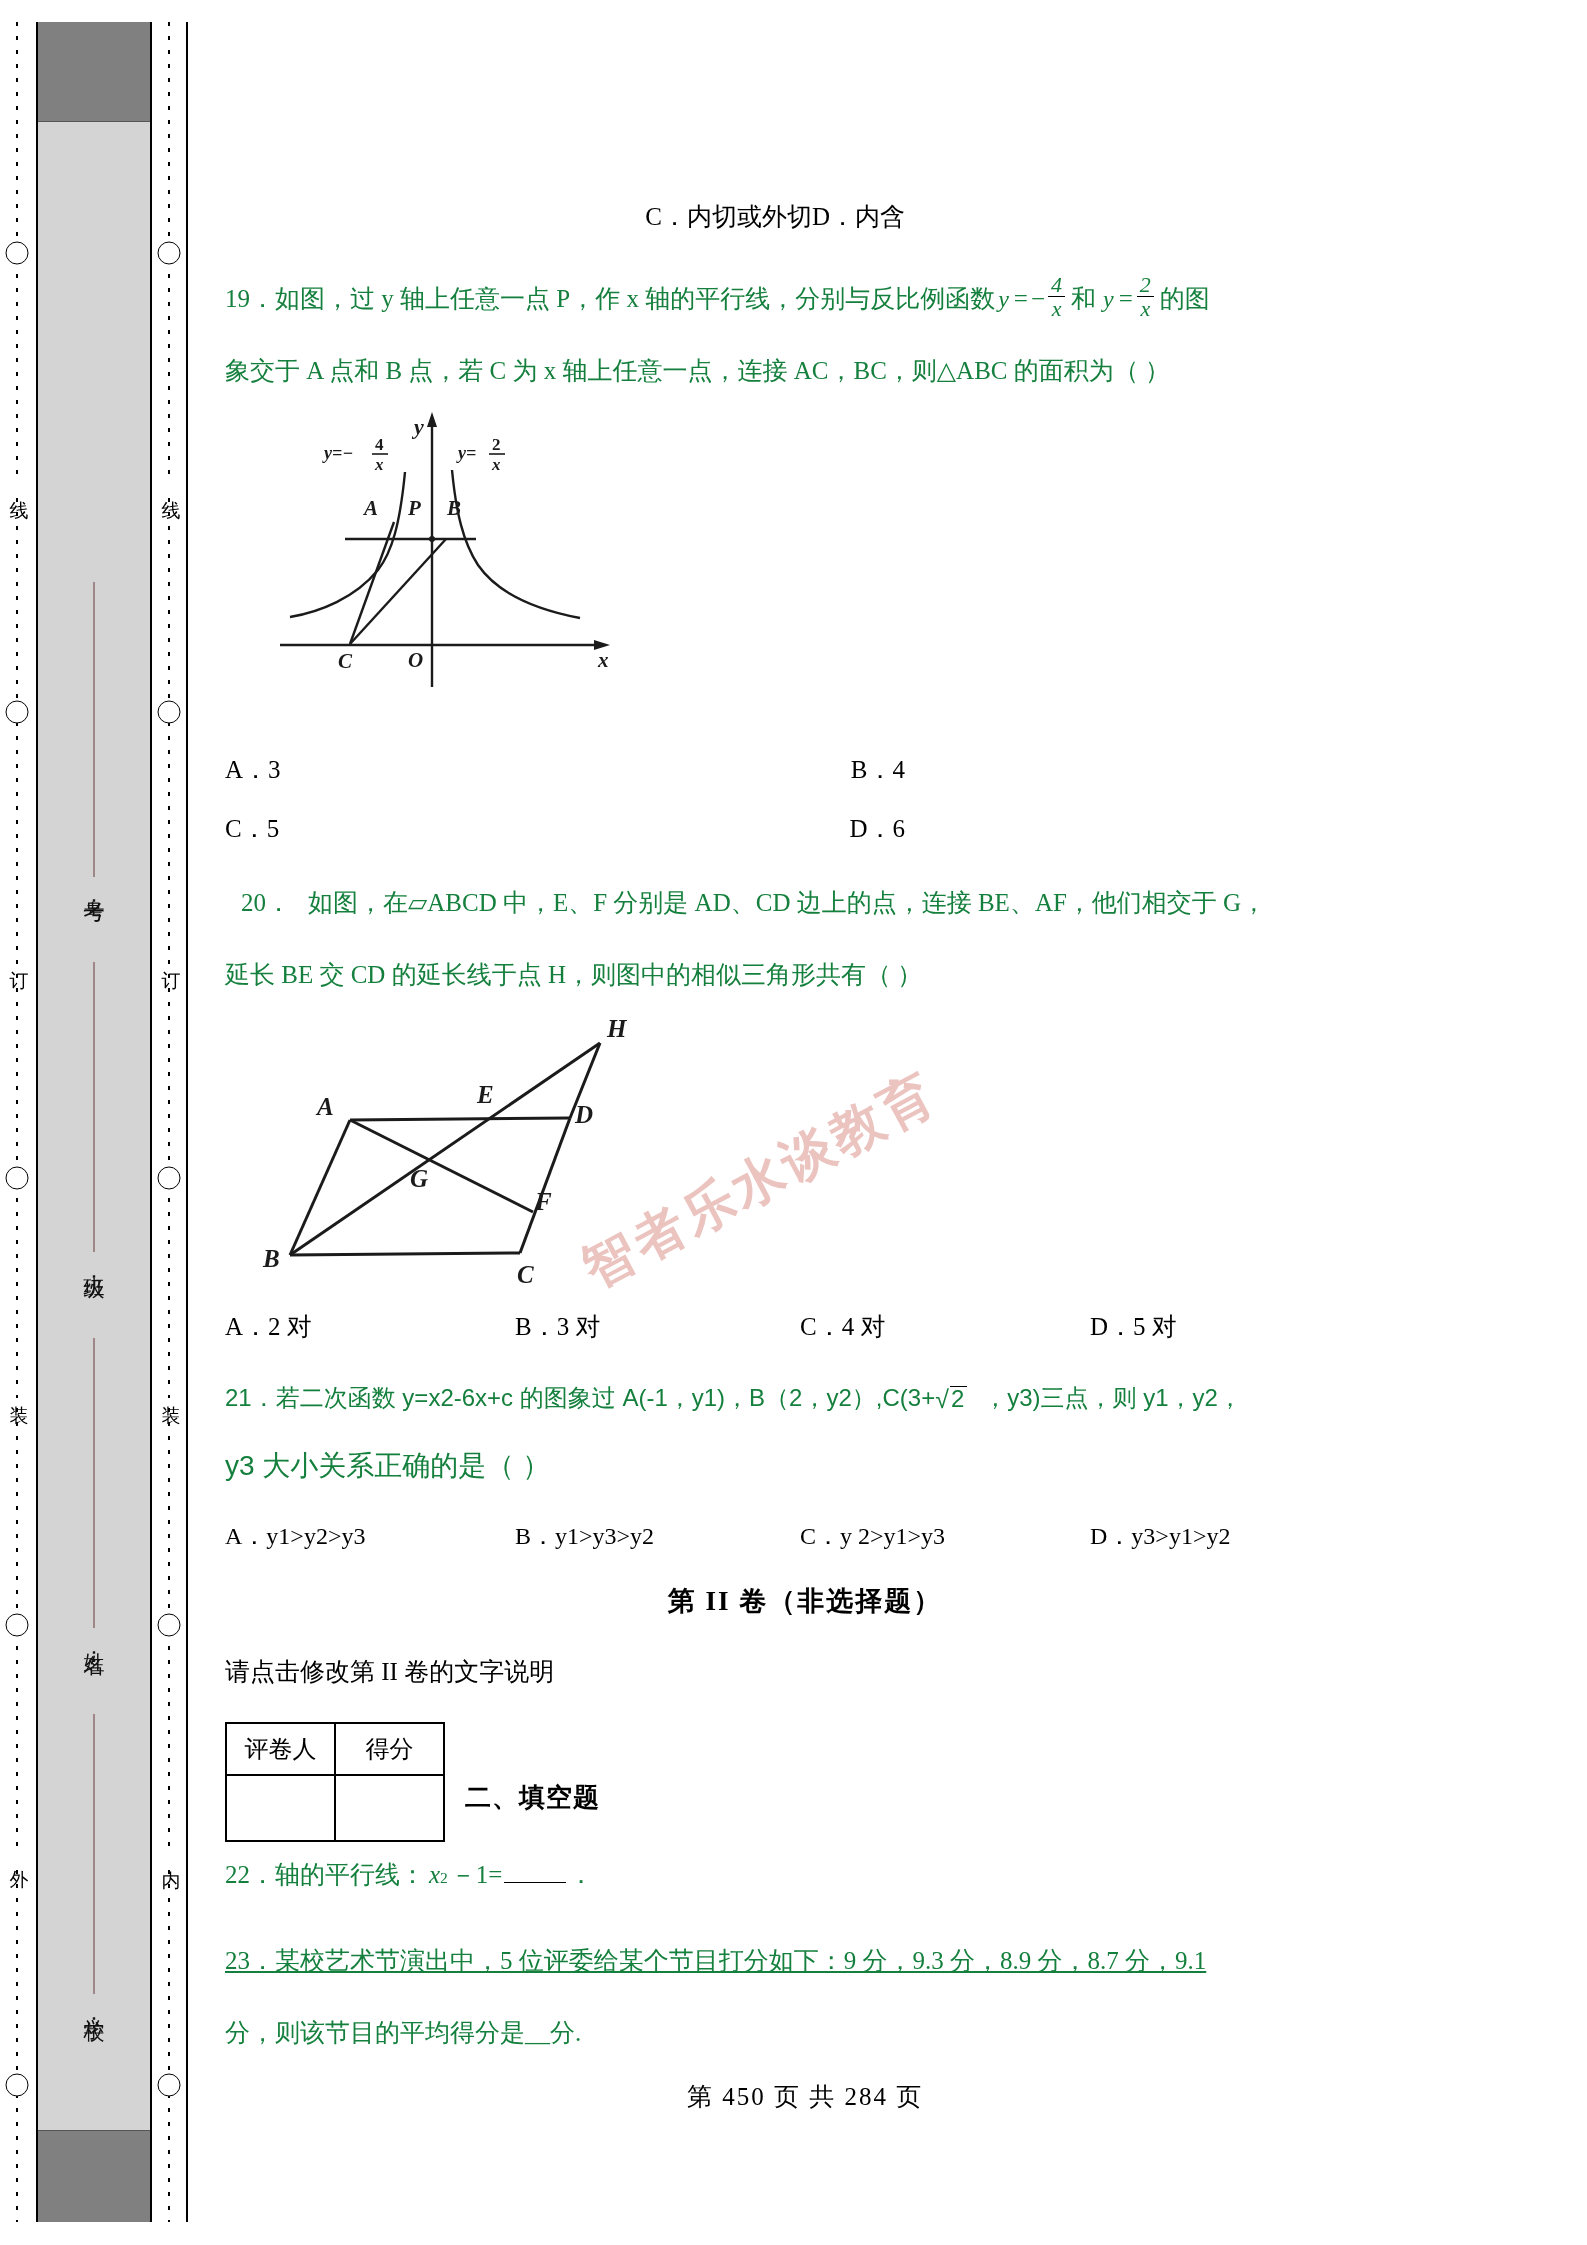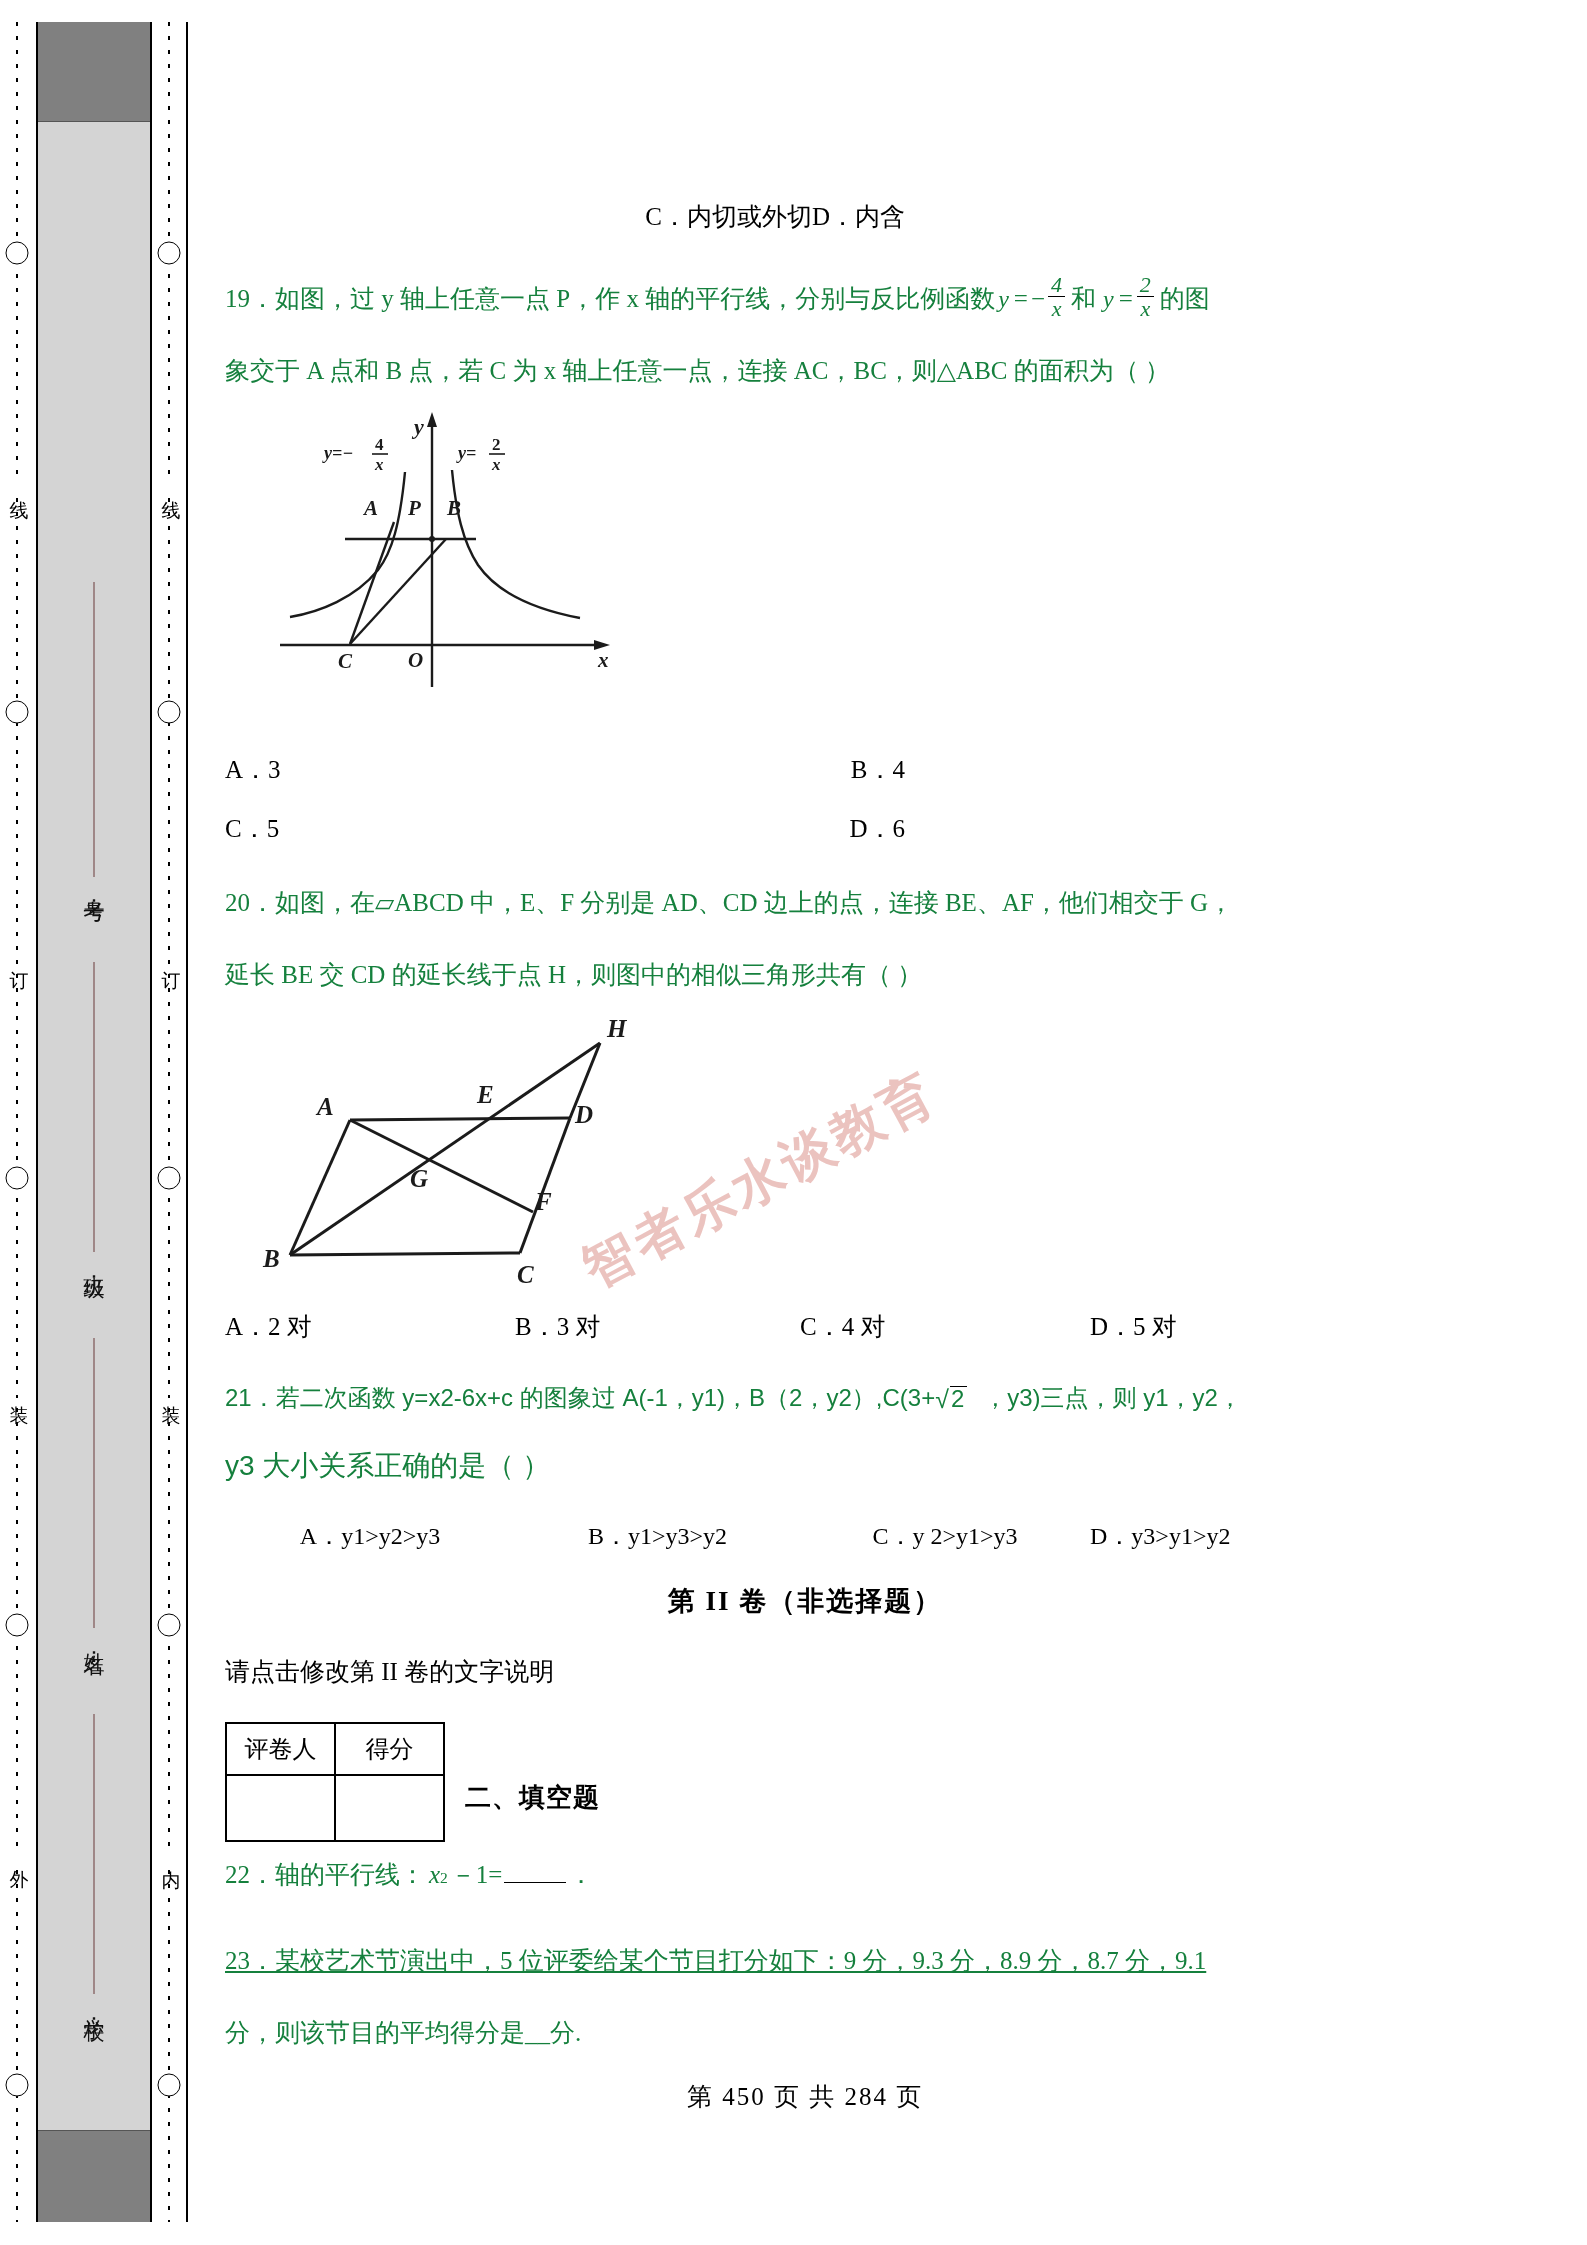--- a/index.html
+++ b/index.html
@@ -135,21 +135,21 @@
     width: 1160px;
     height: 2245px;
   }
   .q-line {
     font-size: 25px;
     line-height: 1.0;
     color: #15803d;
     white-space: nowrap;
   }
   .serif { font-family: "Liberation Serif", "DejaVu Serif", serif; }
-  .sans  { font-family: "Liberation Sans", "DejaVu Sans", sans-serif; text-align: center; }
+  .sans  { font-family: "Liberation Sans", "DejaVu Sans", sans-serif; }
   .abs { position: absolute; }
 
   .opt-row {
     position: absolute;
     display: flex;
     font-size: 25px;
     font-family: "Liberation Serif", "DejaVu Serif", serif;
   }
   .opt { white-space: nowrap; }
 
@@ -387,21 +387,21 @@
     </div>
     <div class="opt-row" style="left:0px; top:812px; width:680px; justify-content:space-between;">
       <span class="opt">
         <span>C．</span><span>5</span>
       </span>
       <span class="opt">
         <span>D．</span><span>6</span>
       </span>
     </div>
 
-    <div class="abs serif q-line" style="left:0px; top:890px; display:flex;">
+    <div class="abs serif q-line" style="left:16px; top:890px; display:flex;gap:17px;">
       <span>20．</span>
       <span>如图，在▱ABCD 中，E、F 分别是 AD、CD 边上的点，连接 BE、AF，他们相交于 G，</span>
     </div>
     <div class="abs serif q-line" style="left:0px; top:962px;">延长 BE 交 CD 的延长线于点 H，则图中的相似三角形共有（      ）</div>
 
     <div class="abs" style="left:30px; top:1005px;">
       <svg width="420" height="290" viewBox="0 0 420 290">
 
         <line x1="95" y1="115" x2="35" y2="250" stroke="#1b1b1b" stroke-width="3"></line>
         <line x1="35" y1="250" x2="265" y2="248" stroke="#1b1b1b" stroke-width="3"></line>

